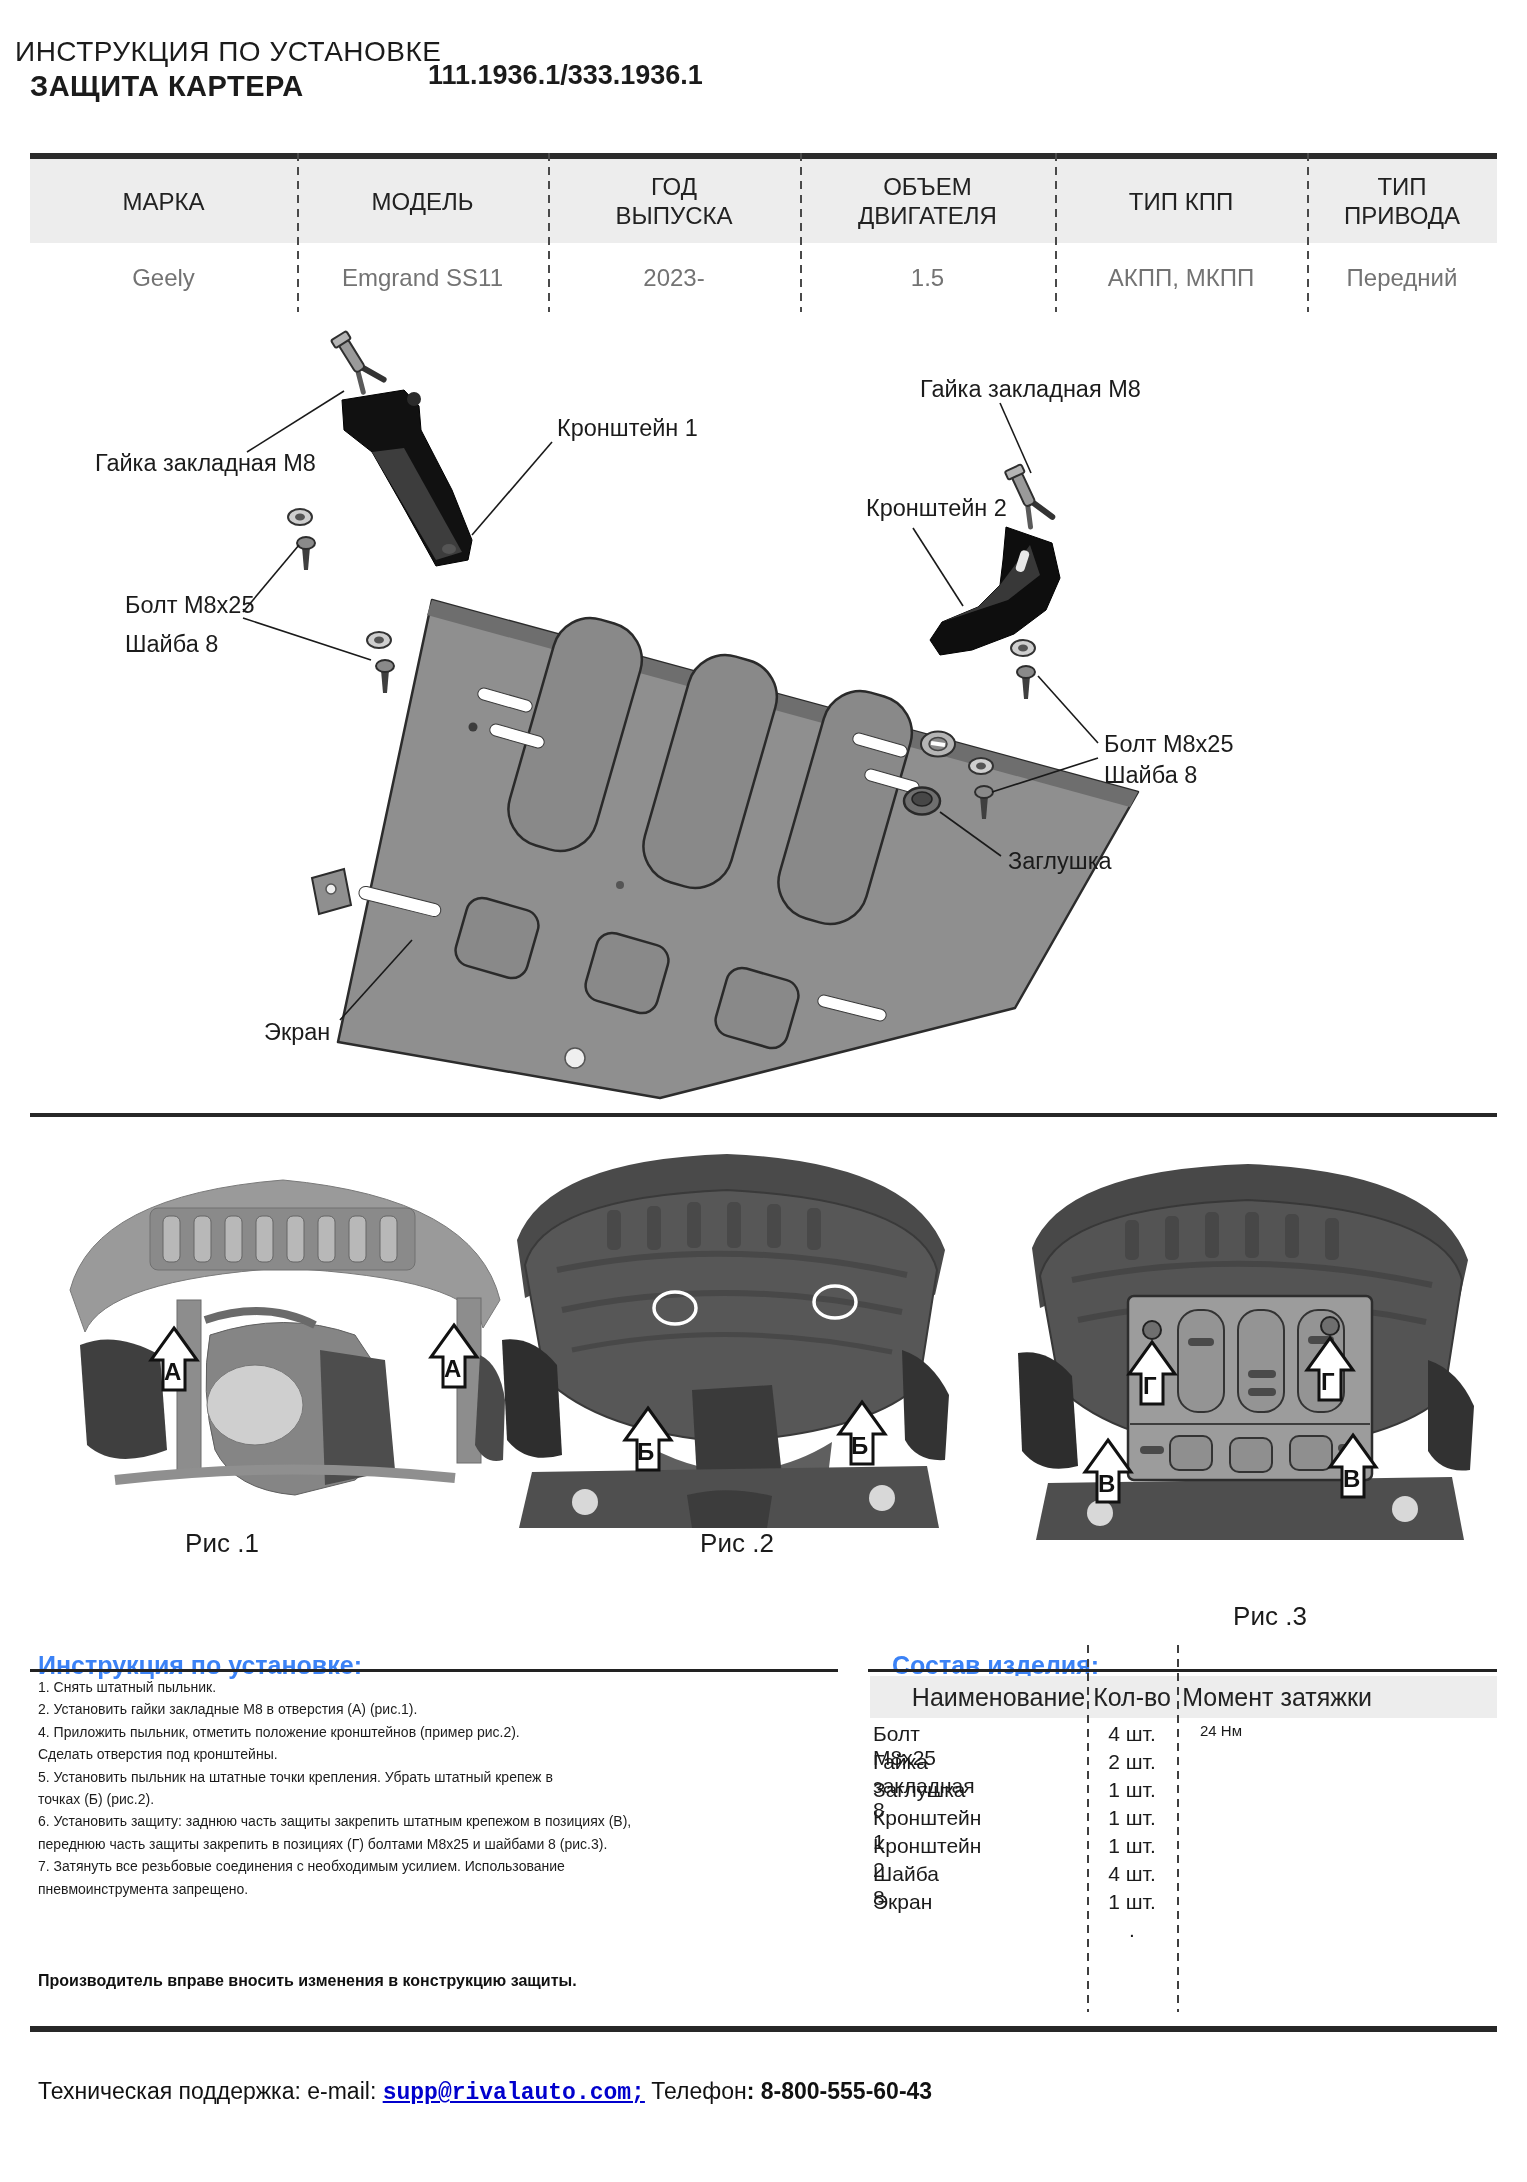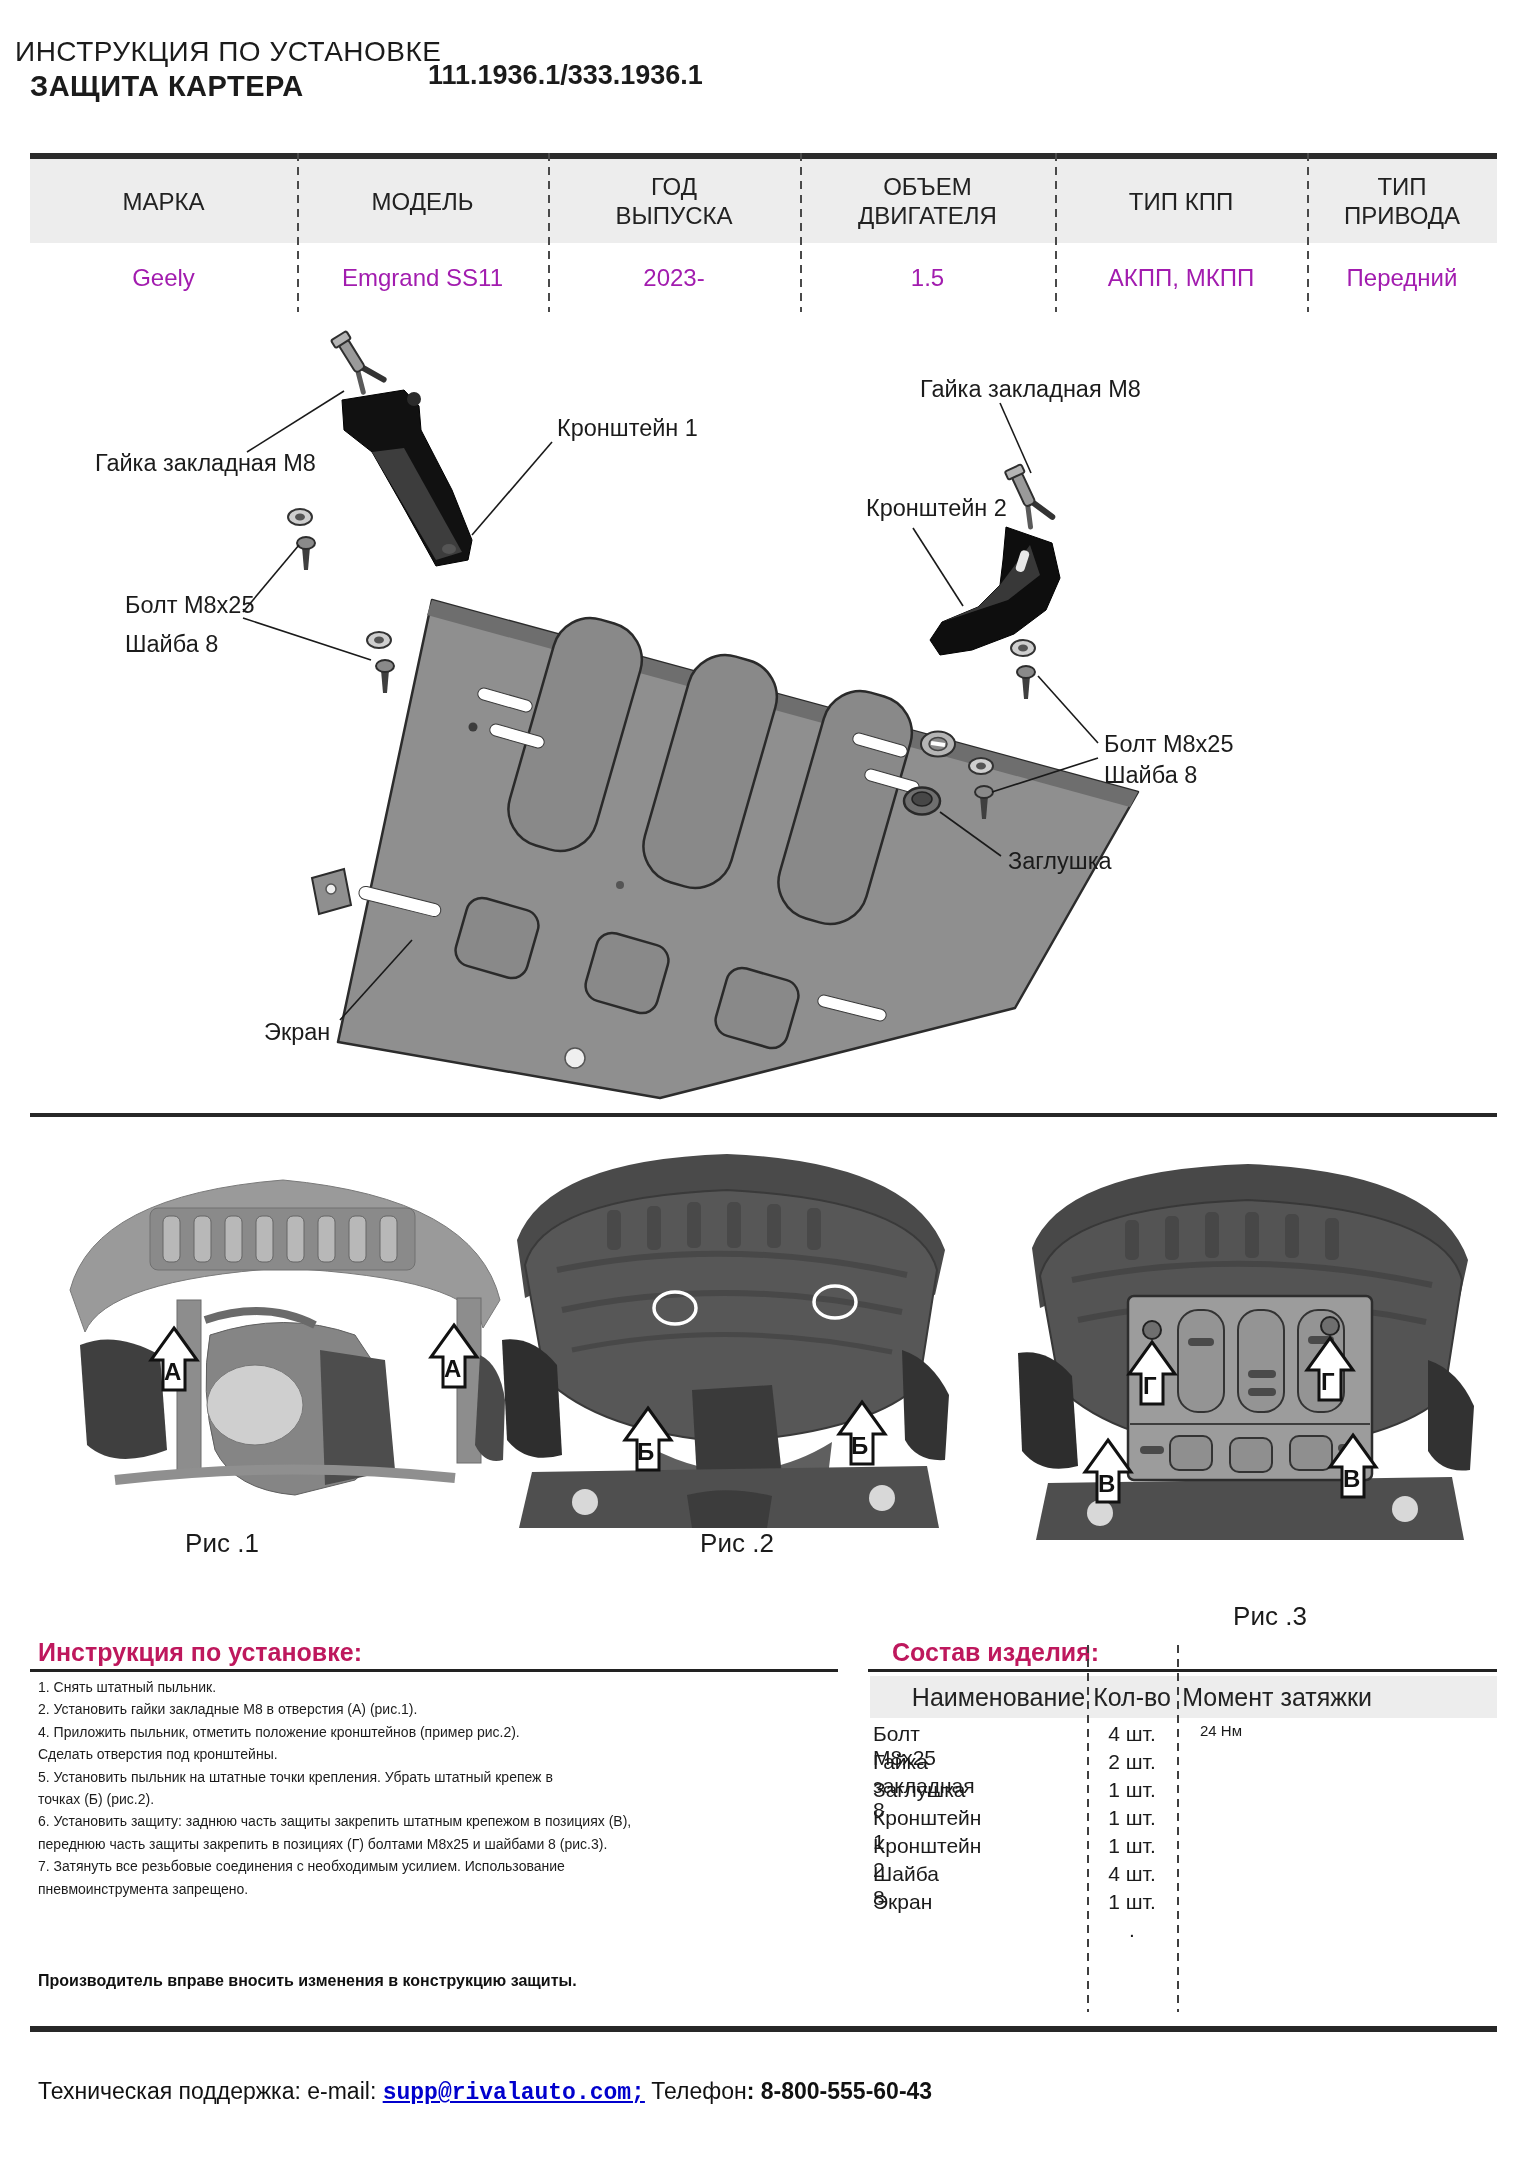--- a/index.html
+++ b/index.html
@@ -7,26 +7,26 @@
        font-family:"Liberation Sans",sans-serif;color:#1b1b1b;}
   .abs{position:absolute;}
   .hdr-sub{left:15px;top:36px;font-size:28px;letter-spacing:.5px;}
   .hdr-title{left:30px;top:70px;font-size:29px;font-weight:bold;letter-spacing:.5px;}
   .partnum{left:428px;top:60px;font-size:27px;font-weight:bold;}
   .vtop{left:30px;top:153px;width:1467px;height:6px;background:#2b2b2b;}
   .vhead-bg{left:30px;top:159px;width:1467px;height:84px;background:#ededed;}
   .vcell{top:159px;height:84px;display:flex;align-items:center;justify-content:center;
          text-align:center;white-space:pre-line;font-size:24px;color:#222;line-height:29px;}
   .vval{top:243px;height:69px;display:flex;align-items:center;justify-content:center;
-        text-align:center;font-size:24px;color:#a21caf;}
+        text-align:center;font-size:24px;color:#737373;}
   .vdash{top:153px;height:159px;width:2px;
          background:repeating-linear-gradient(to bottom,#4a4a4a 0 8px,transparent 8px 14px);}
   .divider{left:30px;width:1467px;height:4px;background:#282828;}
   .caption{font-size:26px;color:#1b1b1b;width:140px;text-align:center;}
-  .sec-head{font-size:25px;font-weight:bold;color:#be185d;}
+  .sec-head{font-size:25px;font-weight:bold;color:#3b82f6;margin-top:13px;}
   .rule{height:3px;background:#222;}
   .steps{left:38px;top:1676px;width:800px;font-size:14px;line-height:22.4px;color:#1c1c1c;}
   .step{white-space:pre-line;}
   .pdash{top:1645px;height:367px;width:2px;
          background:repeating-linear-gradient(to bottom,#3f3f3f 0 8px,transparent 8px 14px);}
   .phead-bg{left:870px;top:1676px;width:627px;height:42px;background:#ededed;}
   .pcell{top:1676px;height:42px;display:flex;align-items:center;justify-content:center;
          font-size:25px;color:#222;}
   .prow-name{font-size:21px;color:#1b1b1b;}
   .prow-qty{width:90px;text-align:center;font-size:21px;color:#1b1b1b;}

